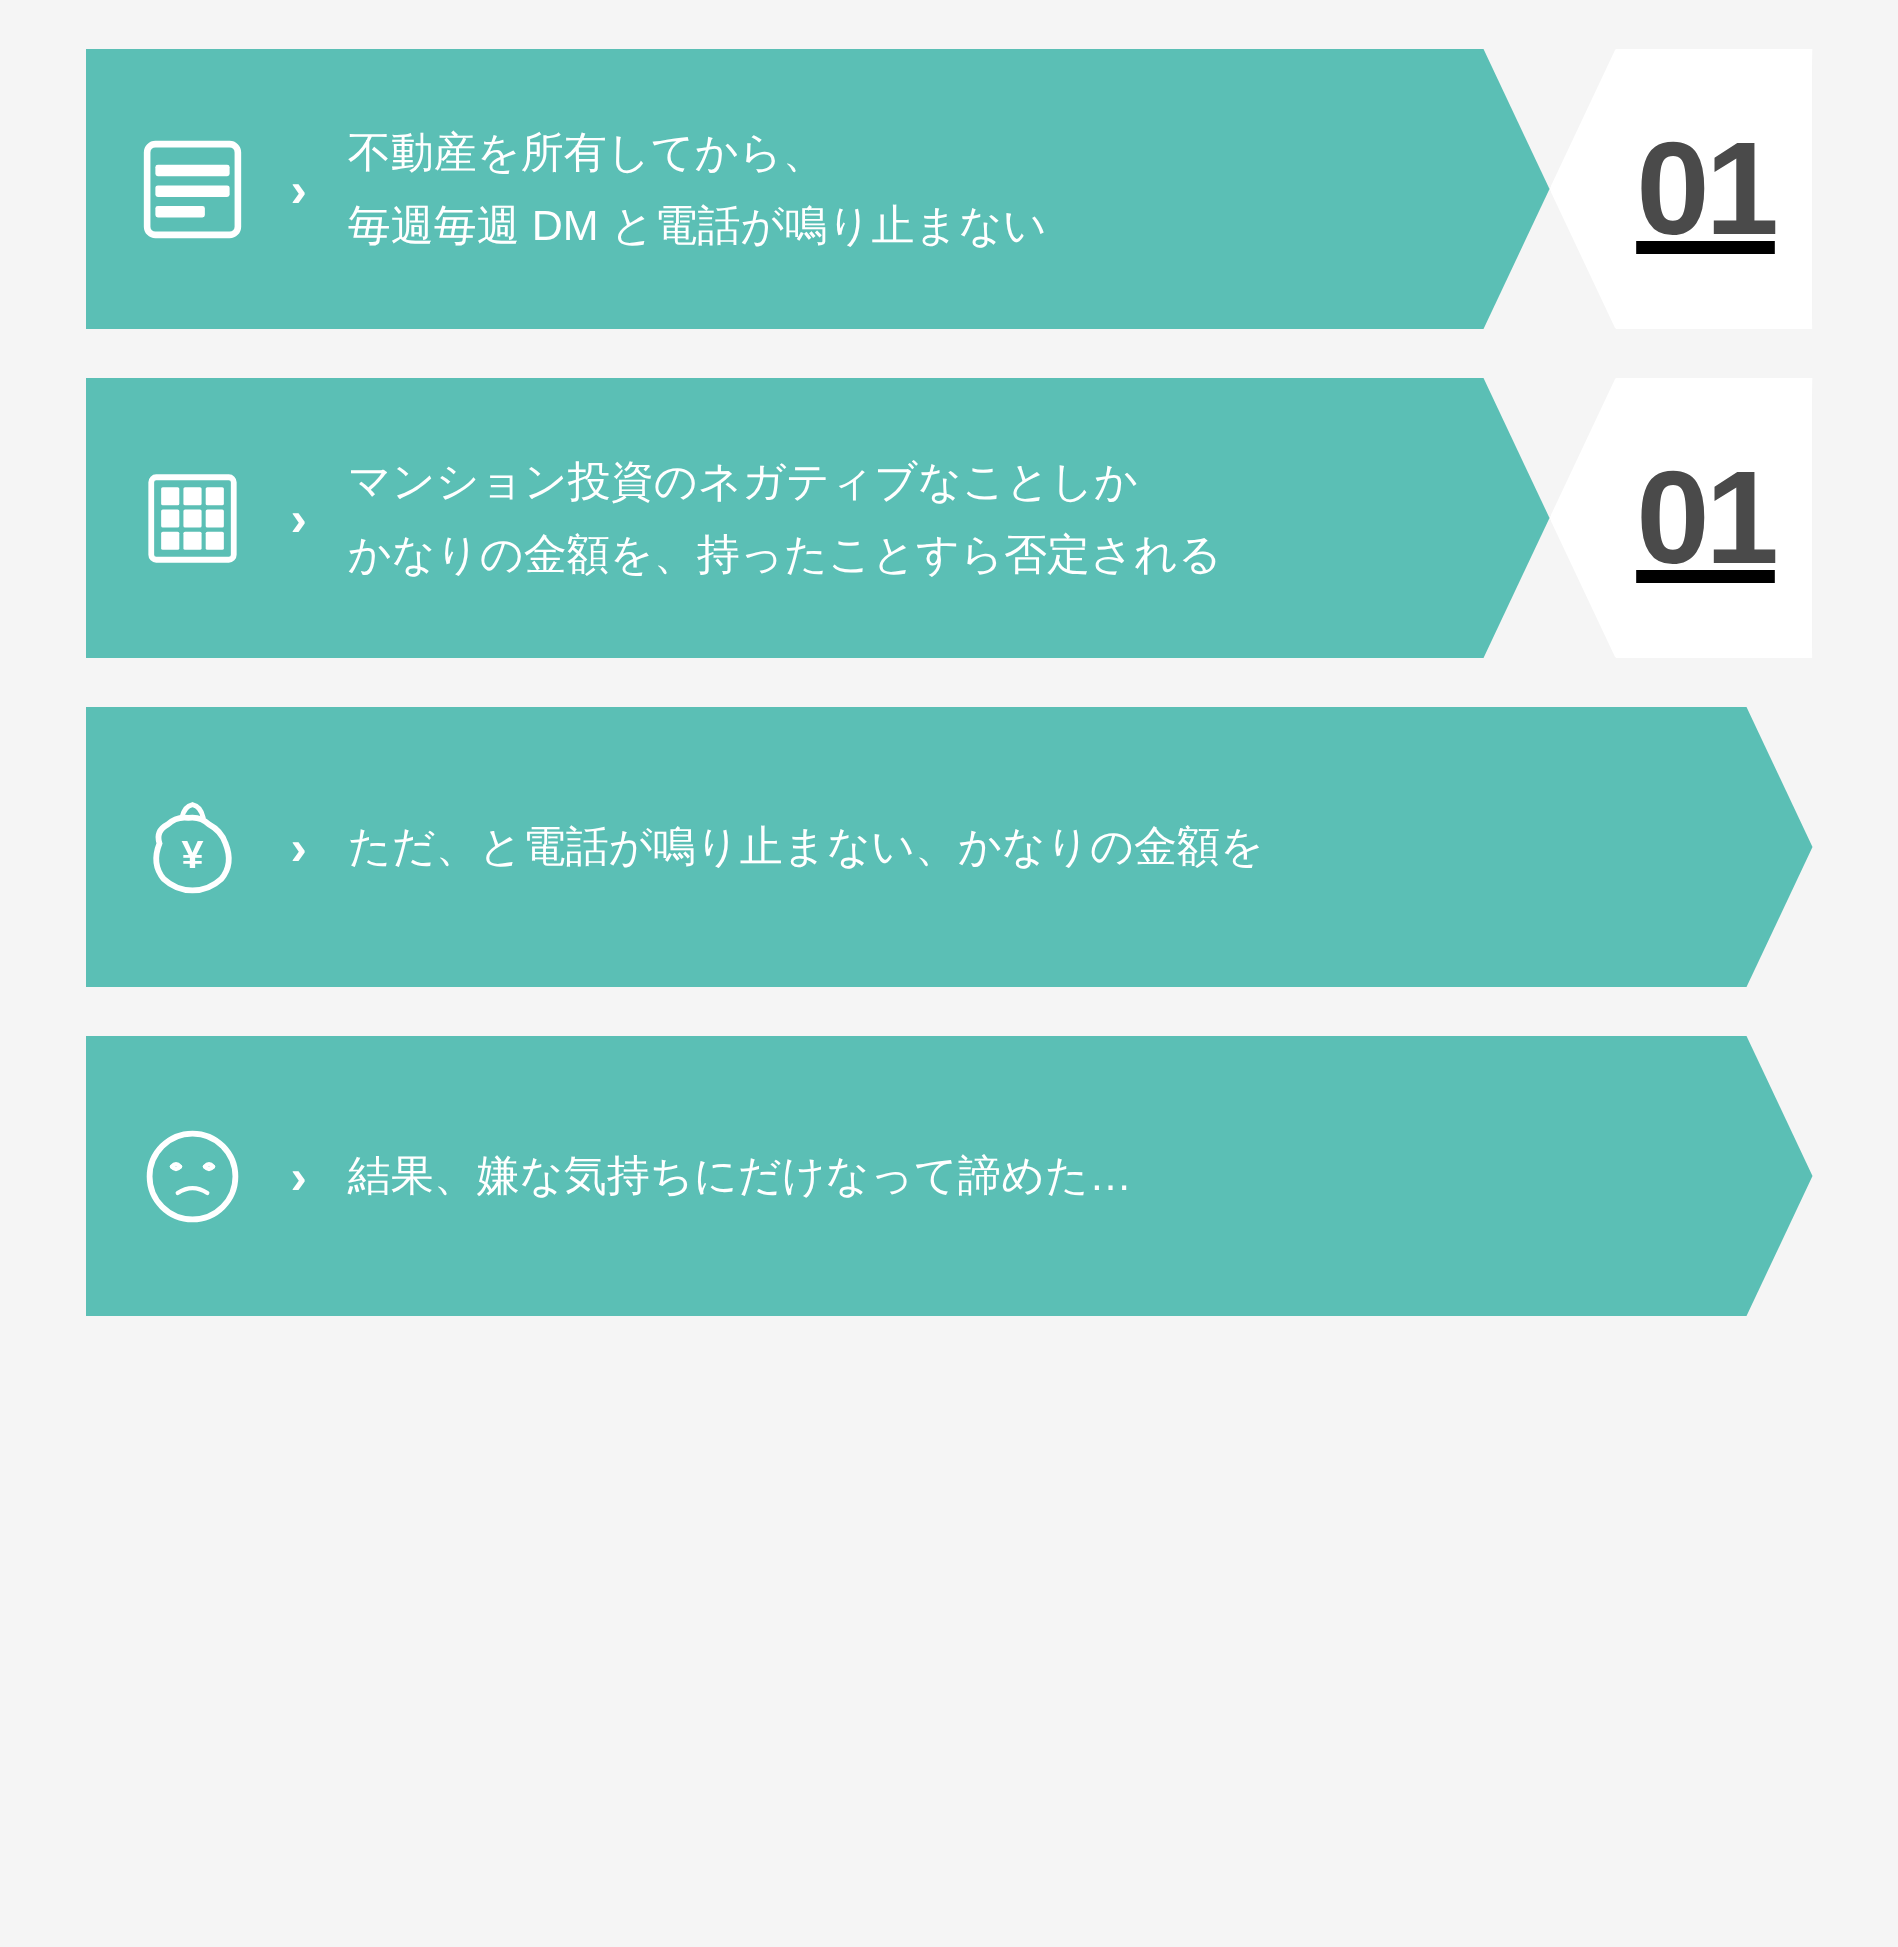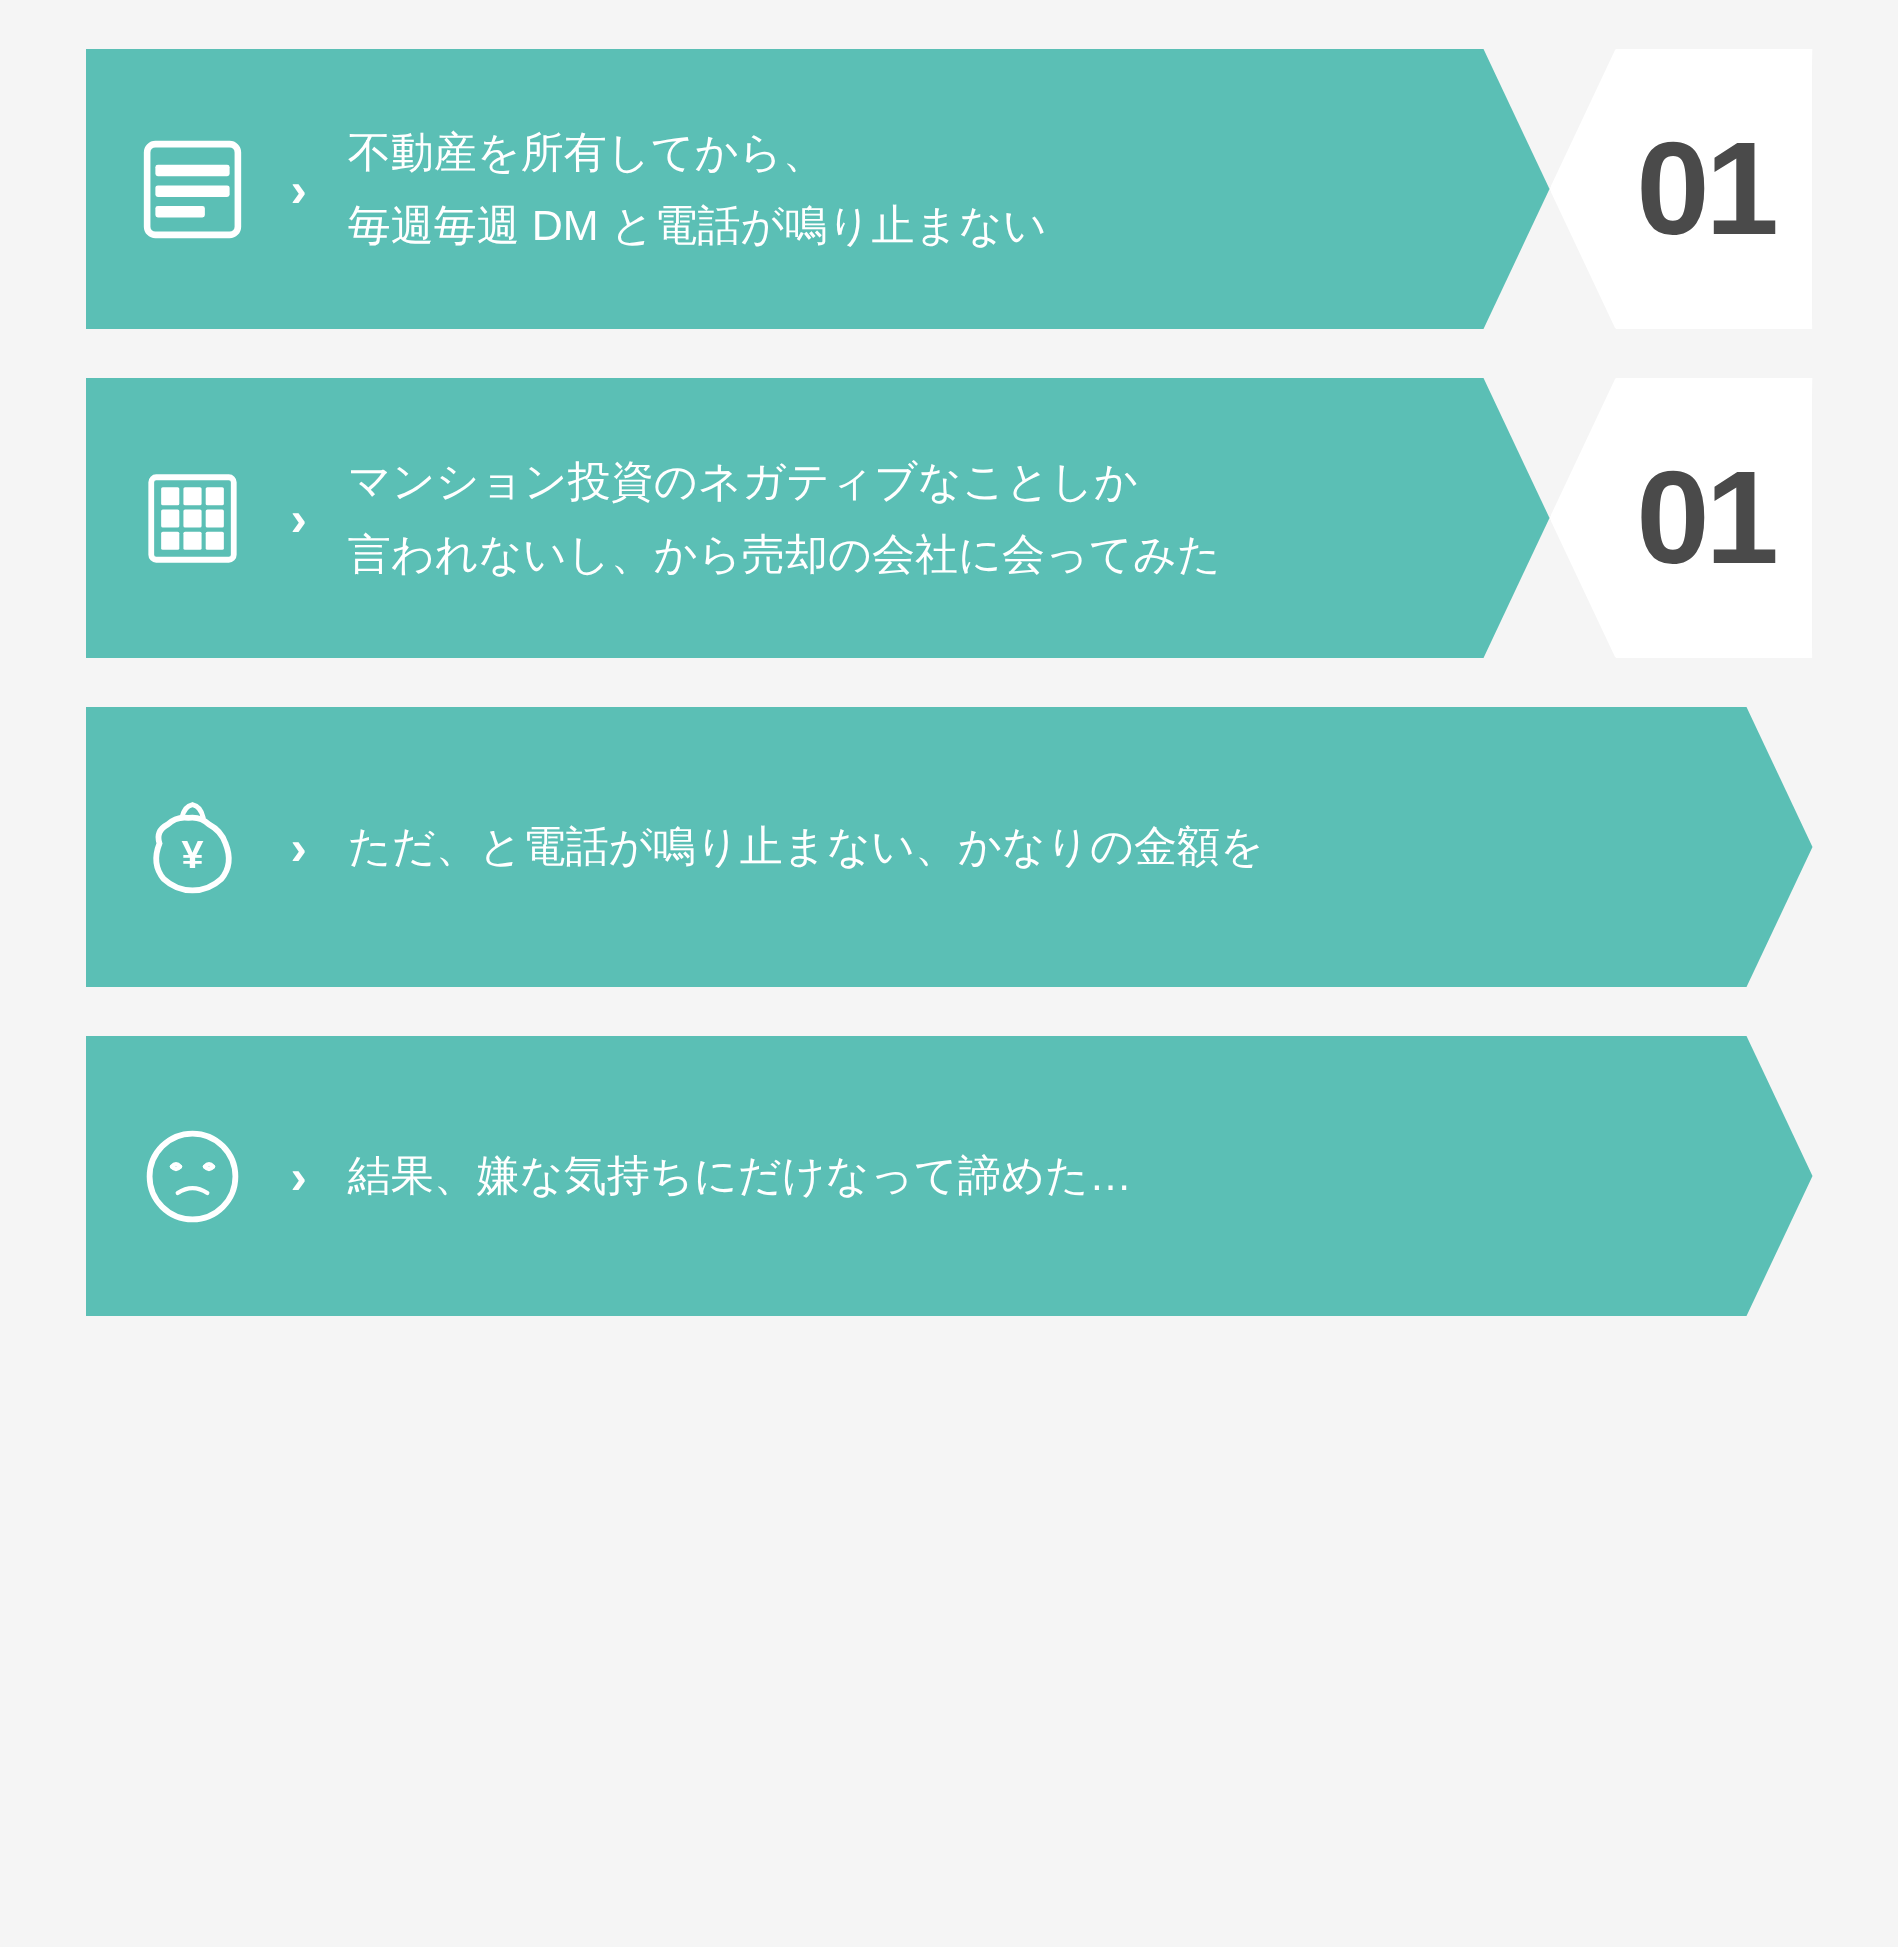--- a/index.html
+++ b/index.html
@@ -44,20 +44,21 @@
 
     .card-number-section {
       background-color: white;
       width: 263px;
       display: flex;
       align-items: center;
       justify-content: center;
       clip-path: polygon(66px 0, 100% 0, 100% 100%, 66px 100%, 0 50%);
       box-shadow: 3.3px 3.3px 16.4px rgba(0,0,0,0.15);
       flex-shrink: 0;
+      text-decoration: underline;
     }
 
     .icon-wrapper {
       width: 115px;
       height: 115px;
       flex-shrink: 0;
       display: flex;
       align-items: center;
       justify-content: center;
     }
@@ -133,21 +134,21 @@
           <rect x="49" y="49" width="22" height="22" rx="2" fill="white"></rect>
           <rect x="76" y="49" width="22" height="22" rx="2" fill="white"></rect>
           <rect x="22" y="76" width="22" height="22" rx="2" fill="white"></rect>
           <rect x="49" y="76" width="22" height="22" rx="2" fill="white"></rect>
           <rect x="76" y="76" width="22" height="22" rx="2" fill="white"></rect>
         </svg>
       </div>
       <div class="chevron">›</div>
       <div class="card-text">
         <span>マンション投資のネガティブなことしか</span><br>
-        <span>言われないし、から売却の会社に会ってみた</span><br>
+        <span>かなりの金額を、持ったことすら否定される</span><br>
       </div>
     </div>
     <div class="card-number-section">
       <div class="card-number">01</div>
     </div>
   </div>
 
   <div class="card">
     <div class="card-main">
       <div class="icon-wrapper">

